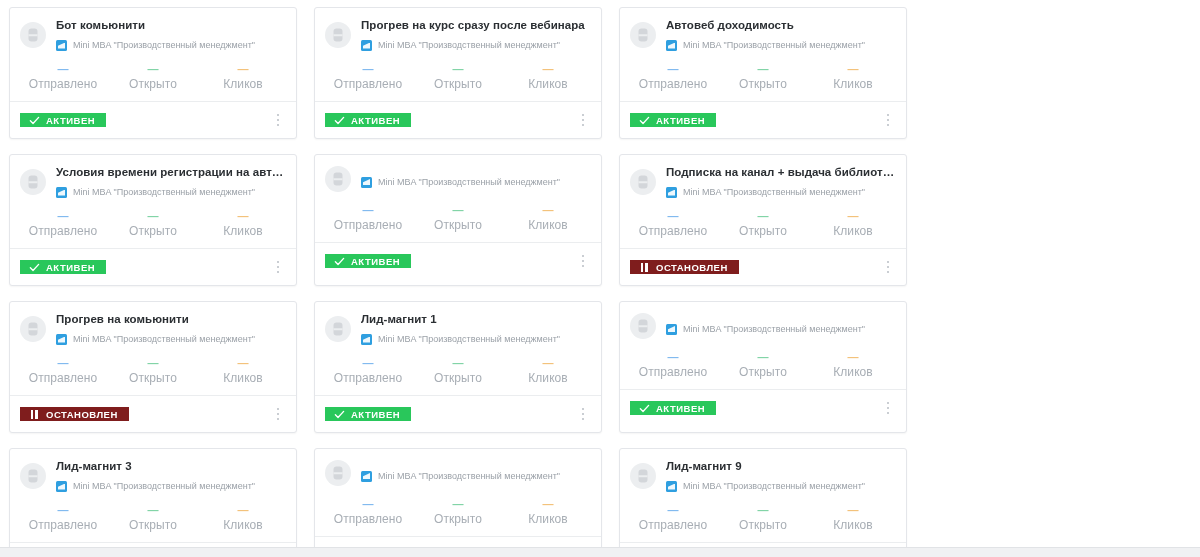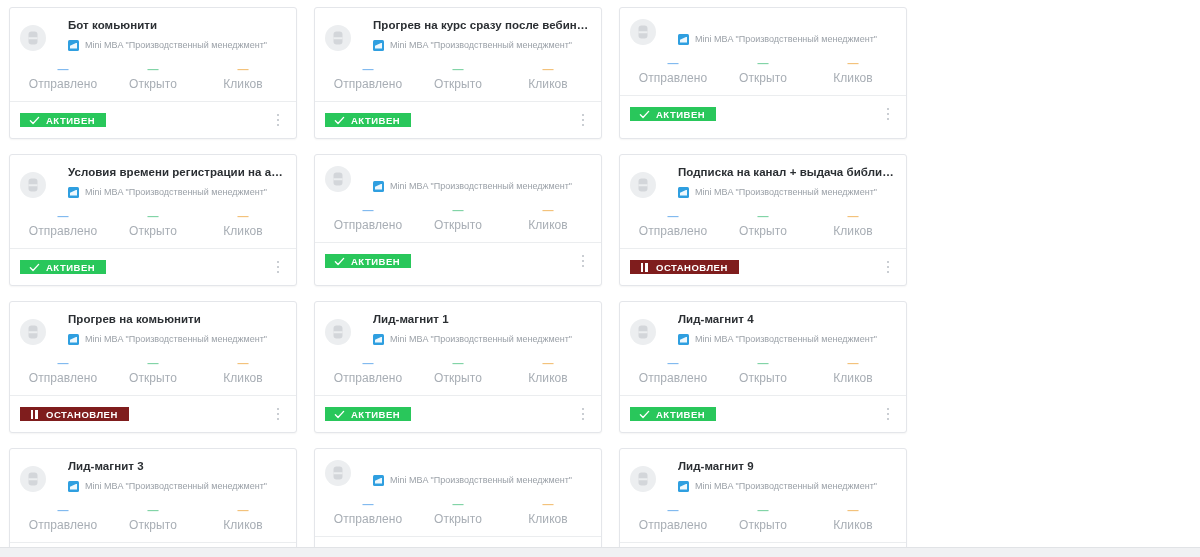--- a/index.html
+++ b/index.html
@@ -27,23 +27,22 @@
     background: #ffffff;
     border: 1px solid #e4e6ea;
     border-radius: 3px;
     box-shadow: 0 1px 2px rgba(0,0,0,0.045);
     display: flex;
     flex-direction: column;
     min-height: 118px;
   }
   .card-head {
     display: flex;
-    align-items: flex-end;
+    align-items: center;
     padding: 10px 10px 0 10px;
-    gap: 12px;
   }
   .avatar {
     width: 26px; height: 26px;
     border-radius: 50%;
     background: #eceef0;
     flex: 0 0 26px;
     margin-top: 1px;
     position: relative;
   }
   .avatar .bot-body {
@@ -291,20 +290,21 @@
     </div>
   </div>
 
   <div class="card">
     <div class="card-head">
       <div class="avatar">
         <span class="bot-body"></span>
             <span class="bot-line"></span>
       </div>
       <div class="head-text">
+        <div class="card-title">Автовеб доходимость</div>
         <div class="card-sub">
           <span class="chan-icon"></span>
           <span class="card-sub-label">Mini MBA "Производственный менеджмент"</span>
         </div>
       </div>
     </div>
     <div class="stats">
       <div class="stat">
         <div class="stat-value sent">—</div>
         <div class="stat-label">Отправлено</div>
@@ -557,21 +557,20 @@
     </div>
   </div>
 
   <div class="card">
     <div class="card-head">
       <div class="avatar">
         <span class="bot-body"></span>
             <span class="bot-line"></span>
       </div>
       <div class="head-text">
-        <div class="card-title">Лид-магнит 4</div>
         <div class="card-sub">
           <span class="chan-icon"></span>
           <span class="card-sub-label">Mini MBA "Производственный менеджмент"</span>
         </div>
       </div>
     </div>
     <div class="stats">
       <div class="stat">
         <div class="stat-value sent">—</div>
         <div class="stat-label">Отправлено</div>

